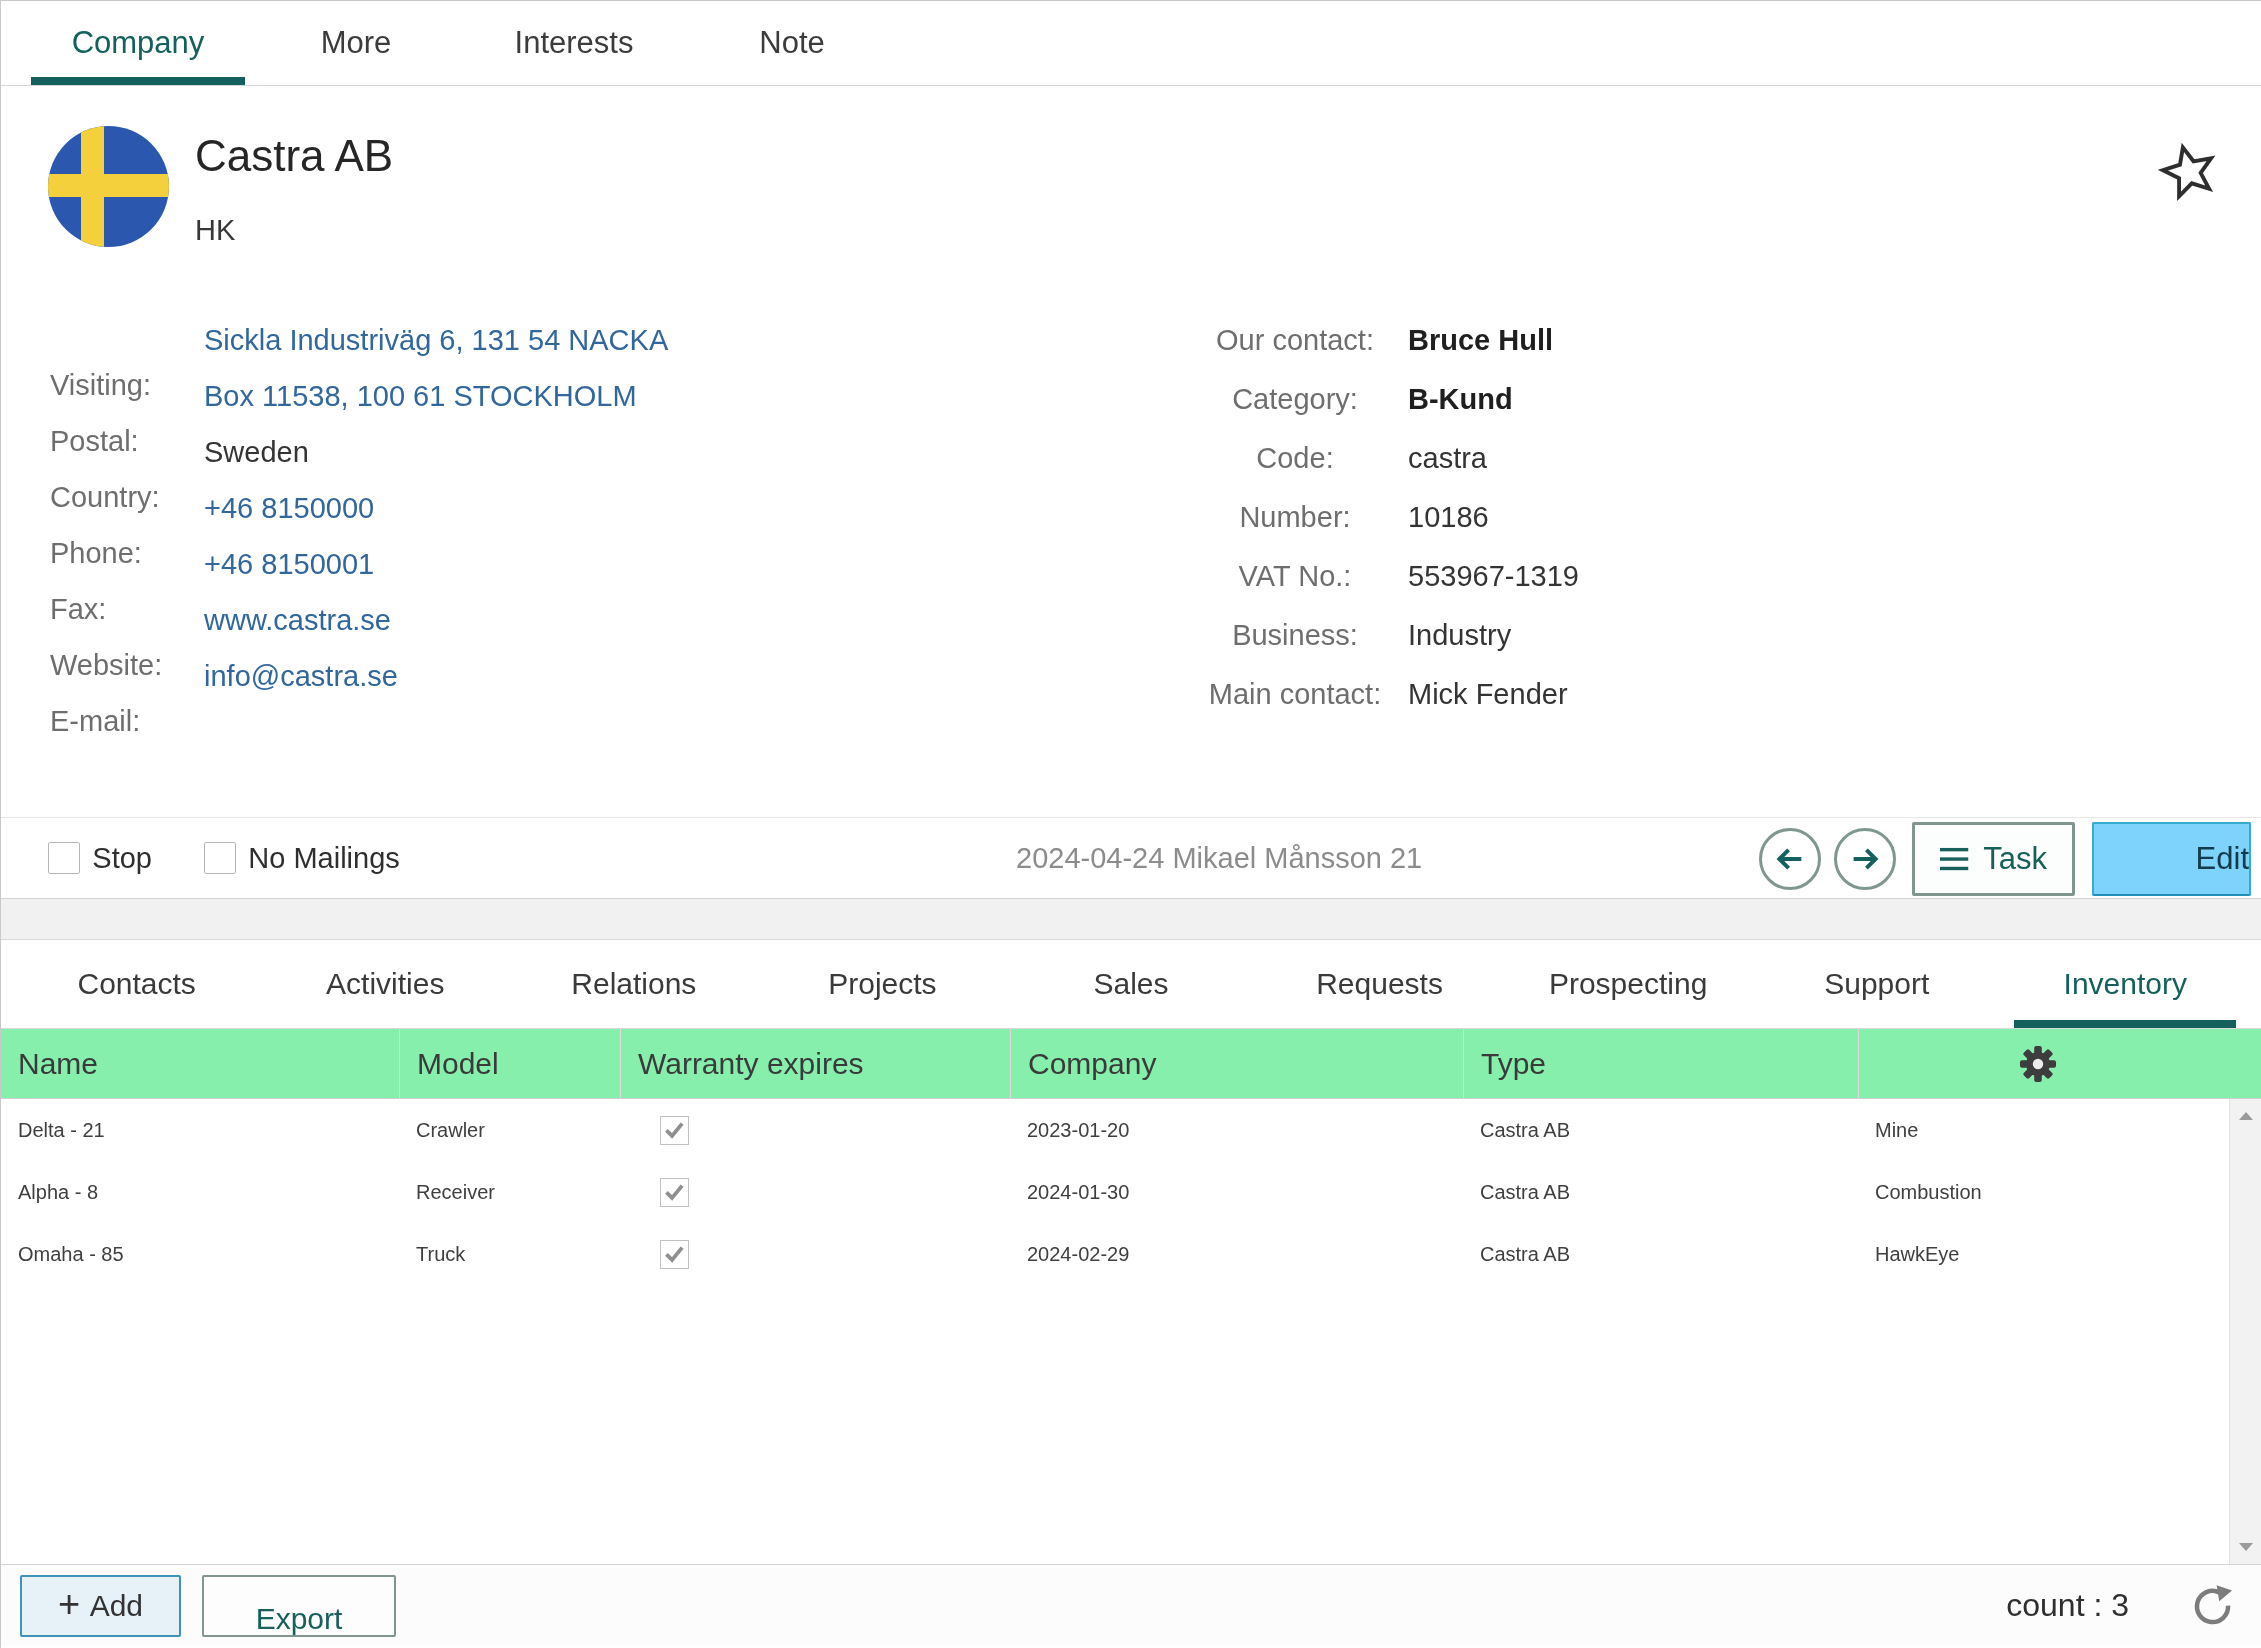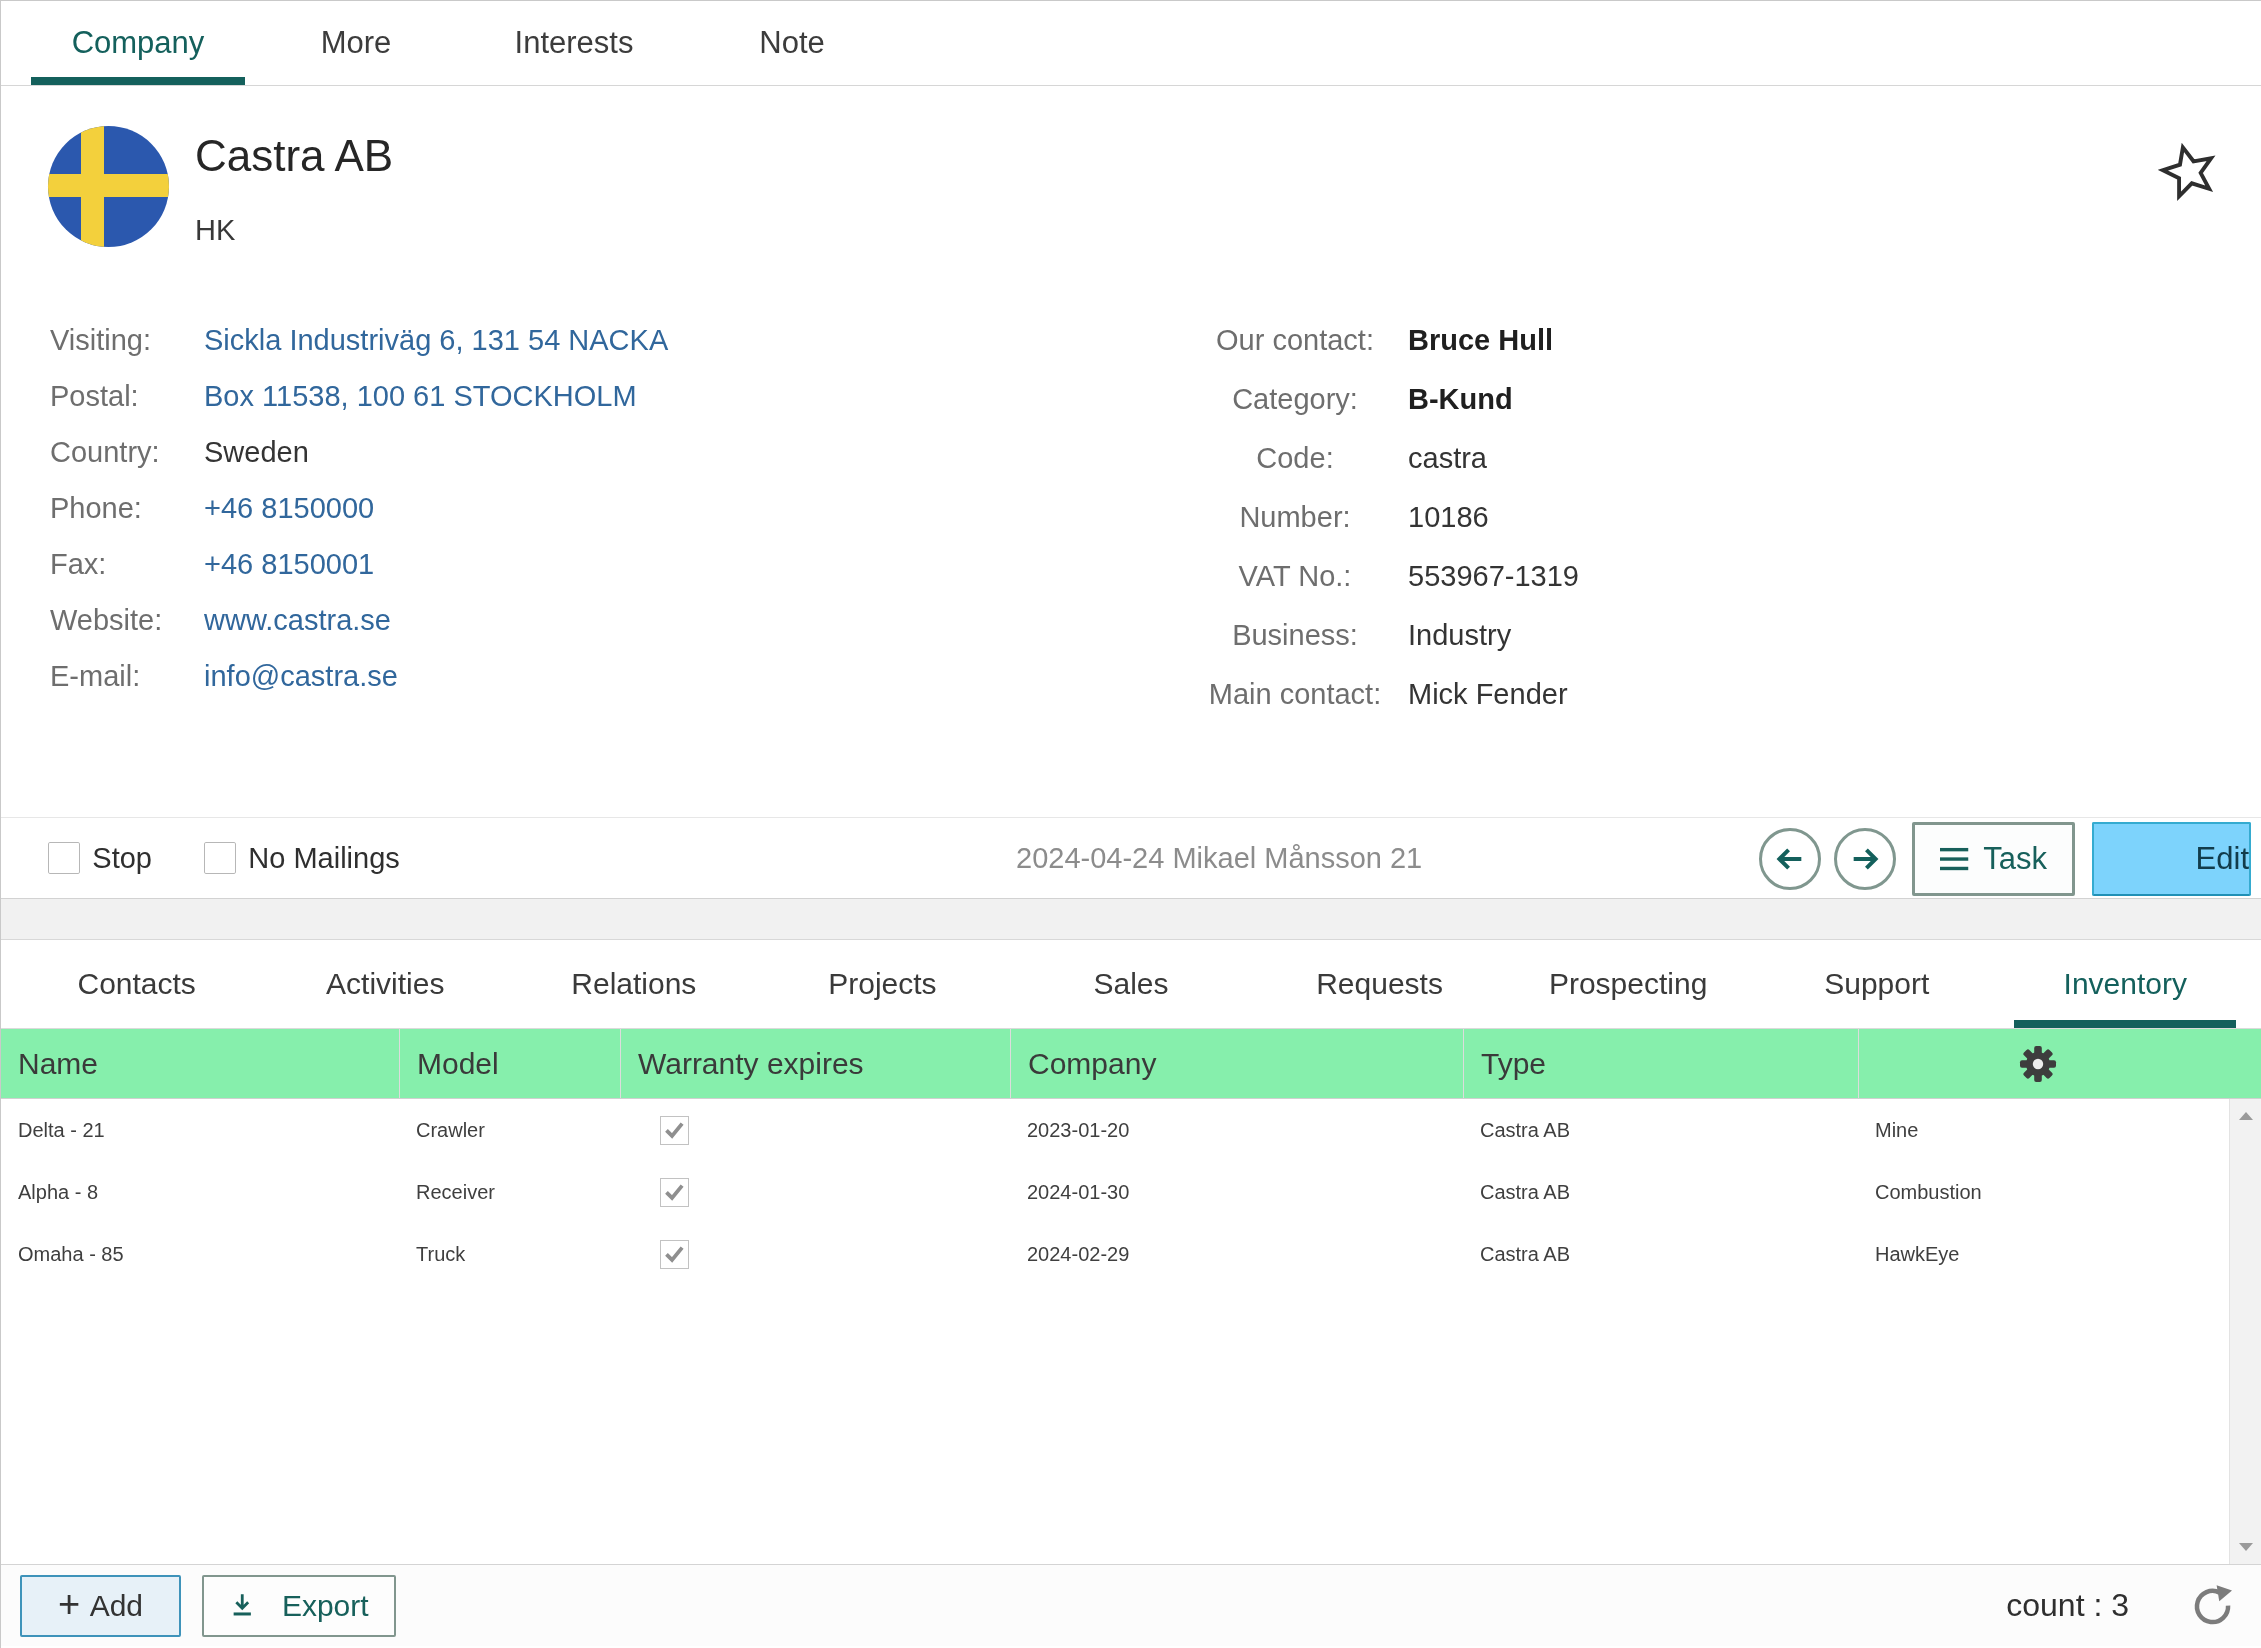--- a/index.html
+++ b/index.html
@@ -28,21 +28,21 @@
   .company-sub  { position:absolute; left:194px; top:128px; font-size:29px; color:#383838; }
   .star-btn { position:absolute; right:41px; top:55px; width:62px; height:62px; }
 
   .details-col { position:absolute; }
   .details-col.left  { left:49px;  top:238px; }
   .details-col.right { left:1181px; top:238px; }
   .detail-row { display:flex; }
   .left  .detail-row { height:56px; }
   .right .detail-row { height:59px;text-align:center; }
   .detail-row .lbl { color:#6e6e6e; font-size:29px; }
-  .left  .detail-row .lbl { width:154px; }
+  .left  .detail-row .lbl { width:154px;margin-top:45px; }
   .right .detail-row .lbl { width:226px; }
   .detail-row .val { font-size:29px; color:#343434; }
   .detail-row .val.link { color:#31679c; cursor:pointer; }
   .detail-row .val.bold { font-weight:bold; color:#1f1f1f; }
 
   
   .card-footer { position:absolute; left:0; right:0; bottom:0; height:81px;
                  border-top:0.9px solid #e7e7e7; background:#fff; }
   .chk-group { position:absolute; top:0; height:100%; display:flex; align-items:center; }
   .chk-group.stop { left:47px; }
@@ -104,21 +104,21 @@
   
   .bottom-bar { position:relative; height:82px; background:#fcfcfc; border-top:1.9px solid #d4d4d4; }
   .add-btn { position:absolute; left:19px; top:9.5px; width:161px; height:62px;
              background:#e7f1f8; border:2.8px solid #3e93ba; border-radius:1.9px;
              display:flex; align-items:center; justify-content:center; gap:9.5px;
              font-size:30px; color:#333333; cursor:pointer; }
   .add-plus { font-size:38px; line-height:1; color:#333; margin-top:-3.8px; }
   .export-btn { position:absolute; left:201px; top:9.5px; width:194px; height:62px;
                 background:#fdfdfd; border:2.8px solid #81968e; border-radius:1.9px;
                 display:flex; align-items:center; justify-content:center; gap:26px;
-                font-size:30px; color:#17605b; cursor:pointer; }
+                font-size:30px; color:#17605b; cursor:pointer;flex-direction:column; }
   .count-text { position:absolute; right:132px; top:0; height:100%; display:flex;
                 align-items:center; font-size:32px; color:#2f2f2f; }
   .refresh-btn { position:absolute; right:26.5px; top:19px; width:45px; height:45px; cursor:pointer; }
 </style>
 </head>
 <body>
 
 <div class="window">
 
   <div class="top-tabs">

